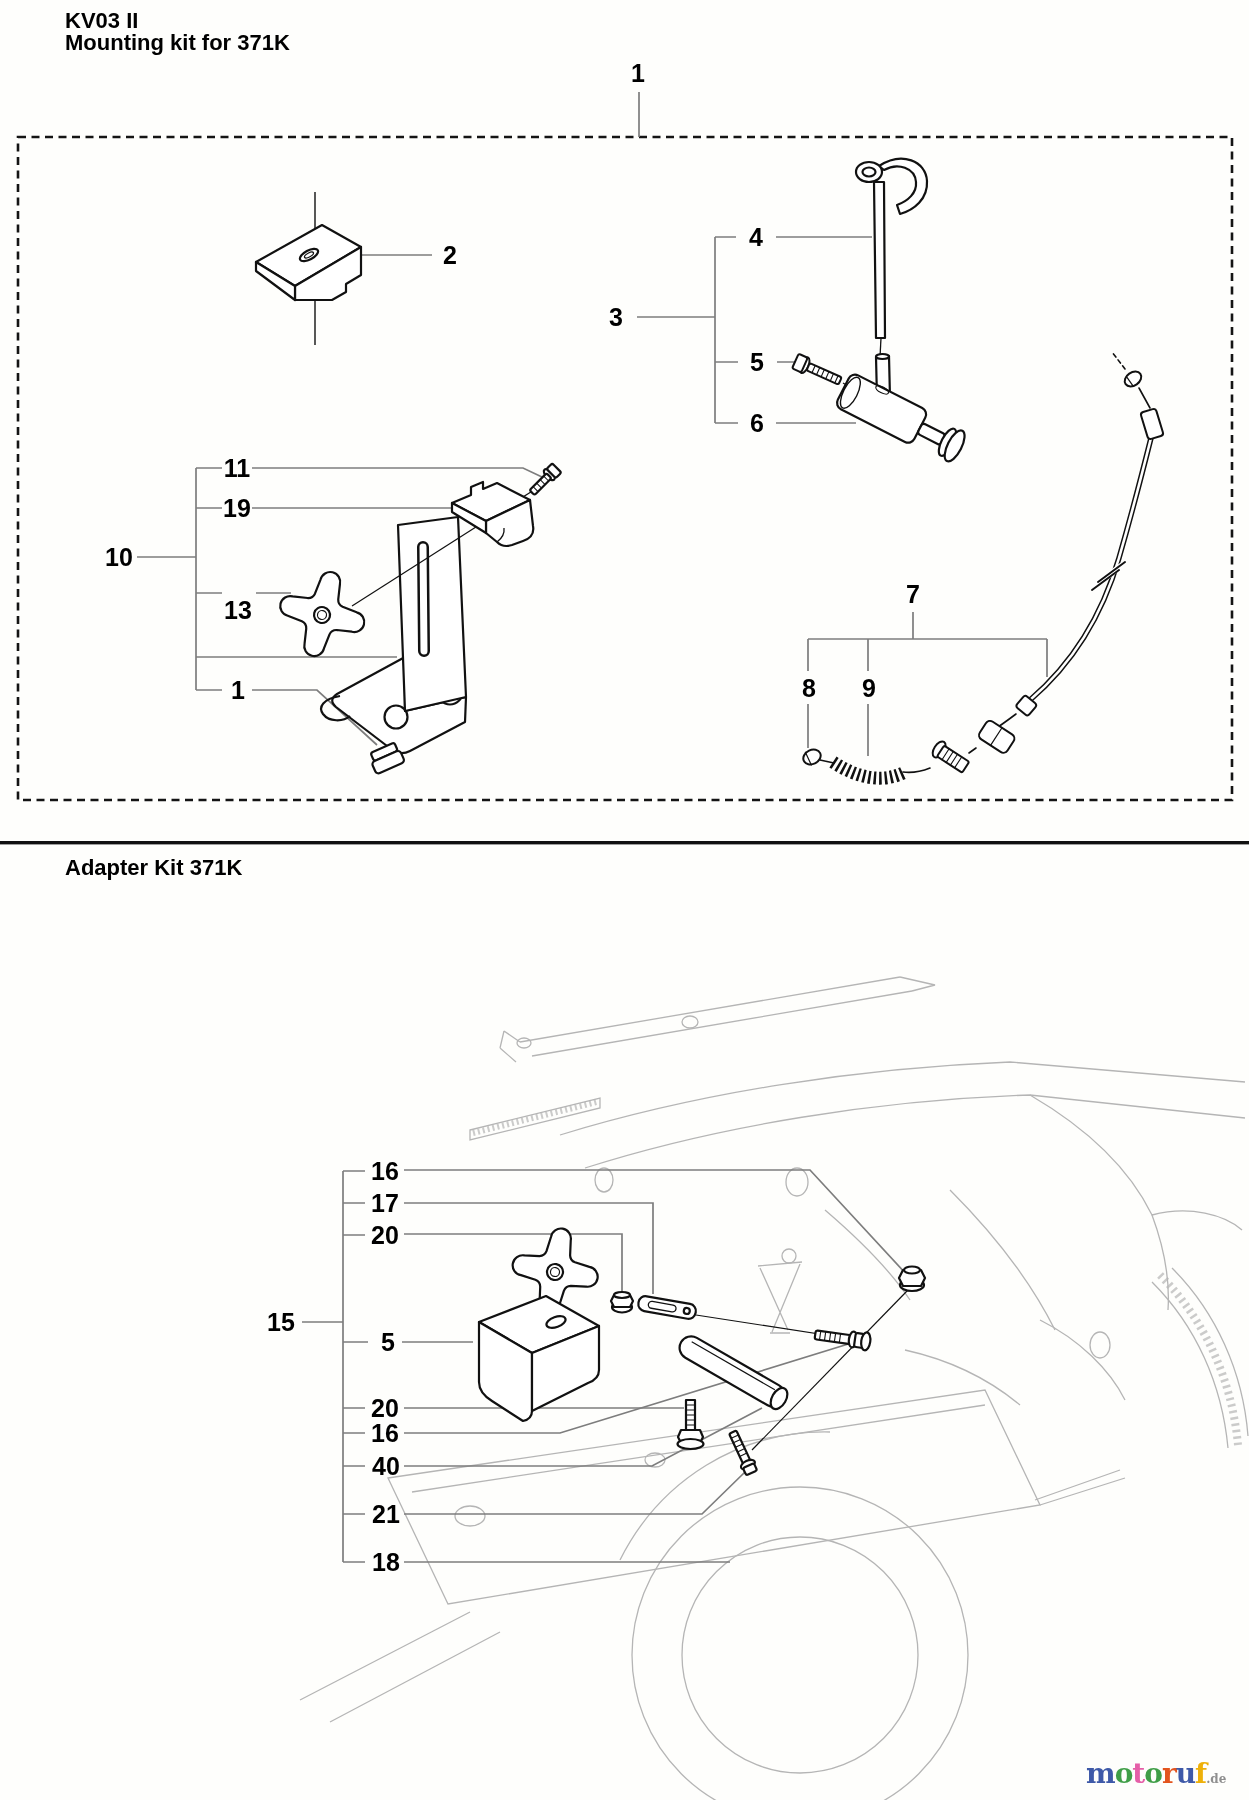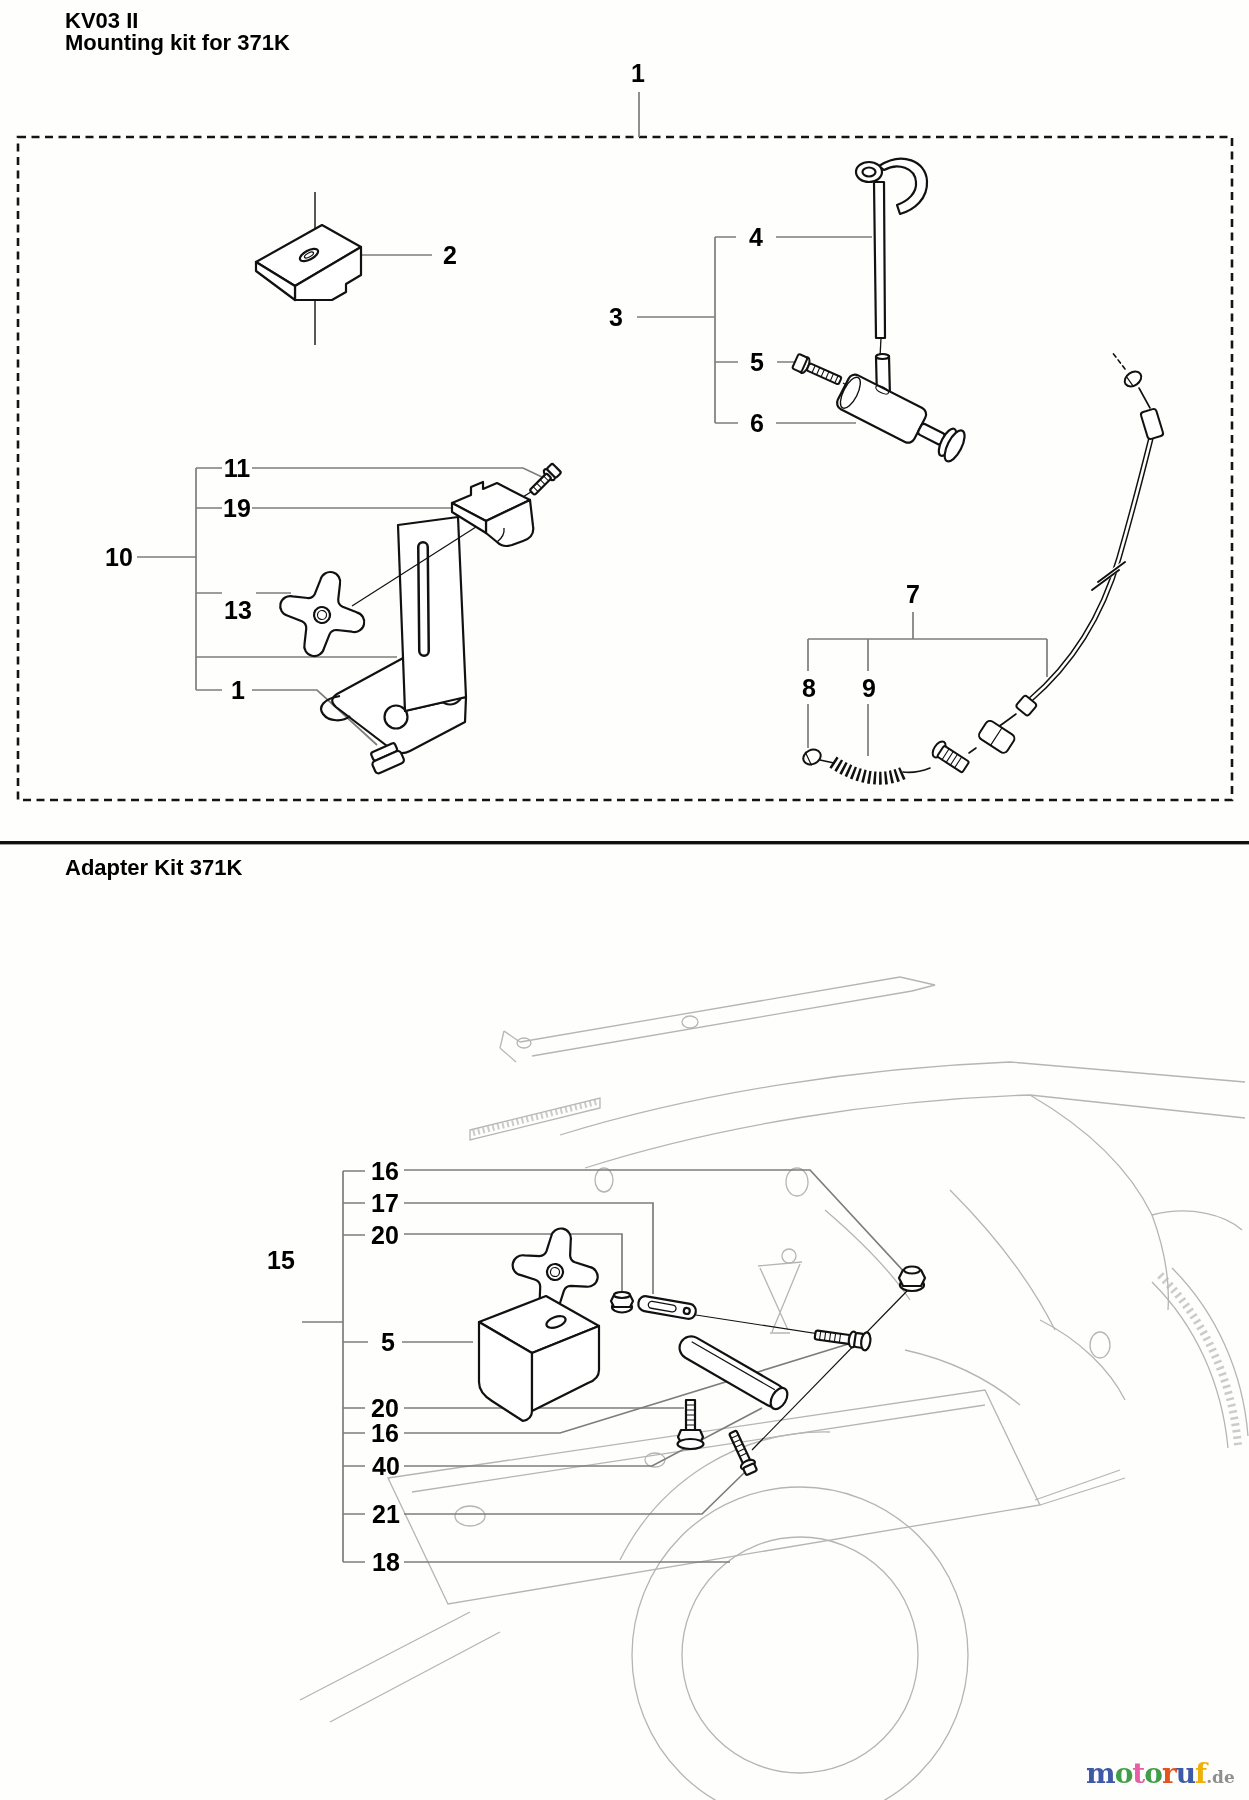--- a/index.html
+++ b/index.html
@@ -3,21 +3,21 @@
 <meta charset="utf-8">
 <style>
   html,body{margin:0;padding:0;background:#fff;}
   .page{position:relative;width:1249px;height:1800px;background:#fefefc;
         font-family:"Liberation Sans",sans-serif;color:#000;overflow:hidden;}
   svg.art{position:absolute;left:0;top:0;}
   .title{position:absolute;font-weight:700;font-size:22px;line-height:23px;white-space:nowrap;}
   .num{position:absolute;transform:translate(-50%,-50%);font-weight:700;font-size:25px;white-space:nowrap;}
   .logo{position:absolute;left:1086px;top:1757px;font-family:"DejaVu Serif",serif;
         font-weight:700;font-size:28px;letter-spacing:-1px;white-space:nowrap;}
-  .logo .suffix{font-size:17px;color:#8f8f8f;letter-spacing:0;}
+  .logo .suffix{font-size:12px;color:#8f8f8f;letter-spacing:0;}
 </style>
 </head>
 <body>
 
 <div class="page">
 
 <svg class="art" width="1249" height="1800" viewBox="0 0 1249 1800">
 
   <g>
     <rect x="18" y="137" width="1214" height="663" fill="none" stroke="#141414" stroke-width="2.6" stroke-dasharray="8 5.5"></rect>
@@ -293,21 +293,21 @@
 <div class="num" style="left:757px;top:423px">6</div>
 <div class="num" style="left:913px;top:594px">7</div>
 <div class="num" style="left:809px;top:688px">8</div>
 <div class="num" style="left:869px;top:688px">9</div>
 <div class="num" style="left:119px;top:557px">10</div>
 <div class="num" style="left:237px;top:468px">11</div>
 <div class="num" style="left:237px;top:508px">19</div>
 <div class="num" style="left:238px;top:610px">13</div>
 <div class="num" style="left:238px;top:690px">1</div>
 
-<div class="num" style="left:281px;top:1260px">15</div>
+<div class="num" style="left:281px;top:1322px">15</div>
 <div class="num" style="left:385px;top:1171px">16</div>
 <div class="num" style="left:385px;top:1203px">17</div>
 <div class="num" style="left:385px;top:1235px">20</div>
 <div class="num" style="left:388px;top:1342px">5</div>
 <div class="num" style="left:385px;top:1408px">20</div>
 <div class="num" style="left:385px;top:1433px">16</div>
 <div class="num" style="left:386px;top:1466px">40</div>
 <div class="num" style="left:386px;top:1514px">21</div>
 <div class="num" style="left:386px;top:1562px">18</div>
 

